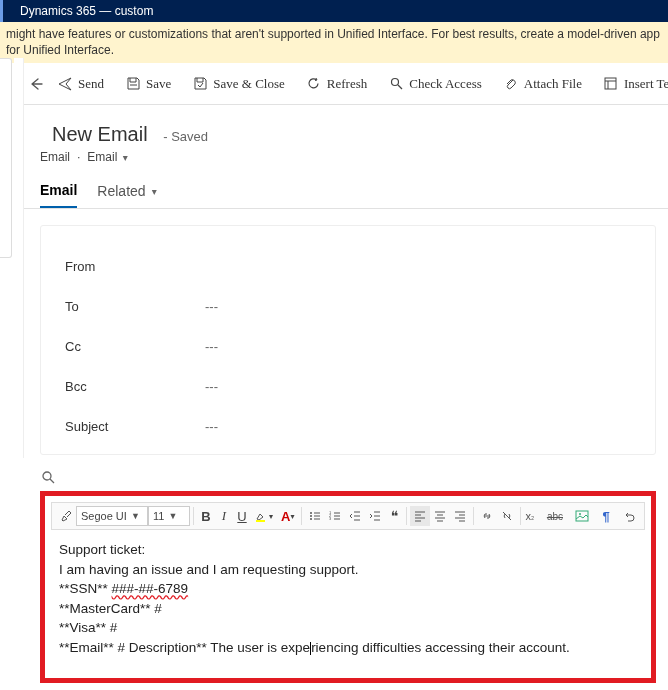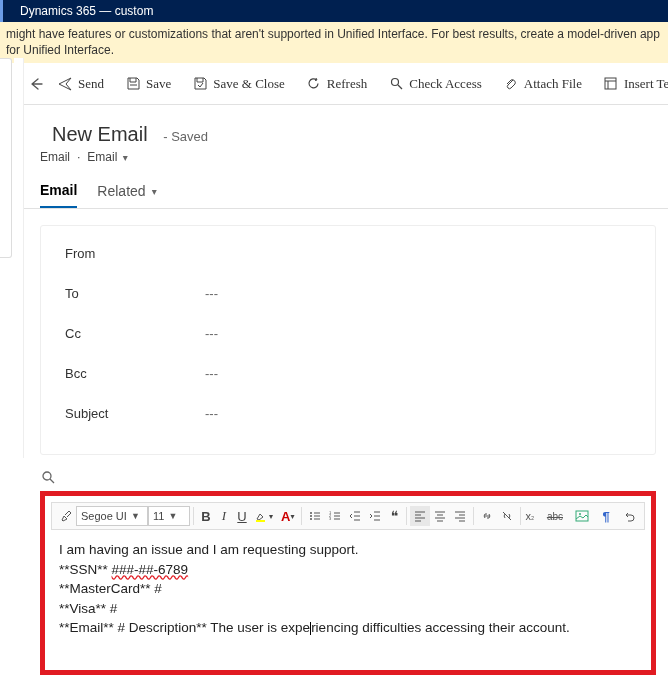--- a/index.html
+++ b/index.html
@@ -121,20 +121,21 @@
     border-bottom:2px solid #0060ac;
   }
   .formcard {
     margin:16px 12px 10px 16px;
     border:1px solid #eee;
     border-radius:3px;
     padding:20px 20px 8px 24px;
   }
   .frow {
     display:flex;
+    align-items:center;
     min-height:40px;
     font-size:13px;
   }
   .frow .lbl { width:140px; color:#333; }
   .frow .val { color:#666; }
   .editorwrap {
     margin:0 12px 0 16px;
   }
   .magnify {
     padding:6px 0 6px 2px;
@@ -447,20 +448,21 @@
           <span class="tbtn">
             <svg width="12" height="12" viewBox="0 0 12 12">
                   <path d="M3 5 H8 A3 3 0 0 1 8 11 H5 M3 5 L5 3 M3 5 L5 7" stroke="#555" fill="none" stroke-width="1"></path>
                 </svg>
           </span>
         </div>
       </div>
       </div>
 
       <div class="editbody">
+        <div>Support ticket:</div>
         <div>I am having an issue and I am requesting support.</div>
         <div><span>**SSN** </span><span class="spellerr">###-##-6789</span></div>
         <div>**MasterCard** #</div>
         <div>**Visa** #</div>
         <div><span>**Email** # Description** The user is expe</span><span class="caret"></span><span>riencing difficulties accessing their account.</span></div>
       </div>
     </div>
   </div>
 
 </div>

